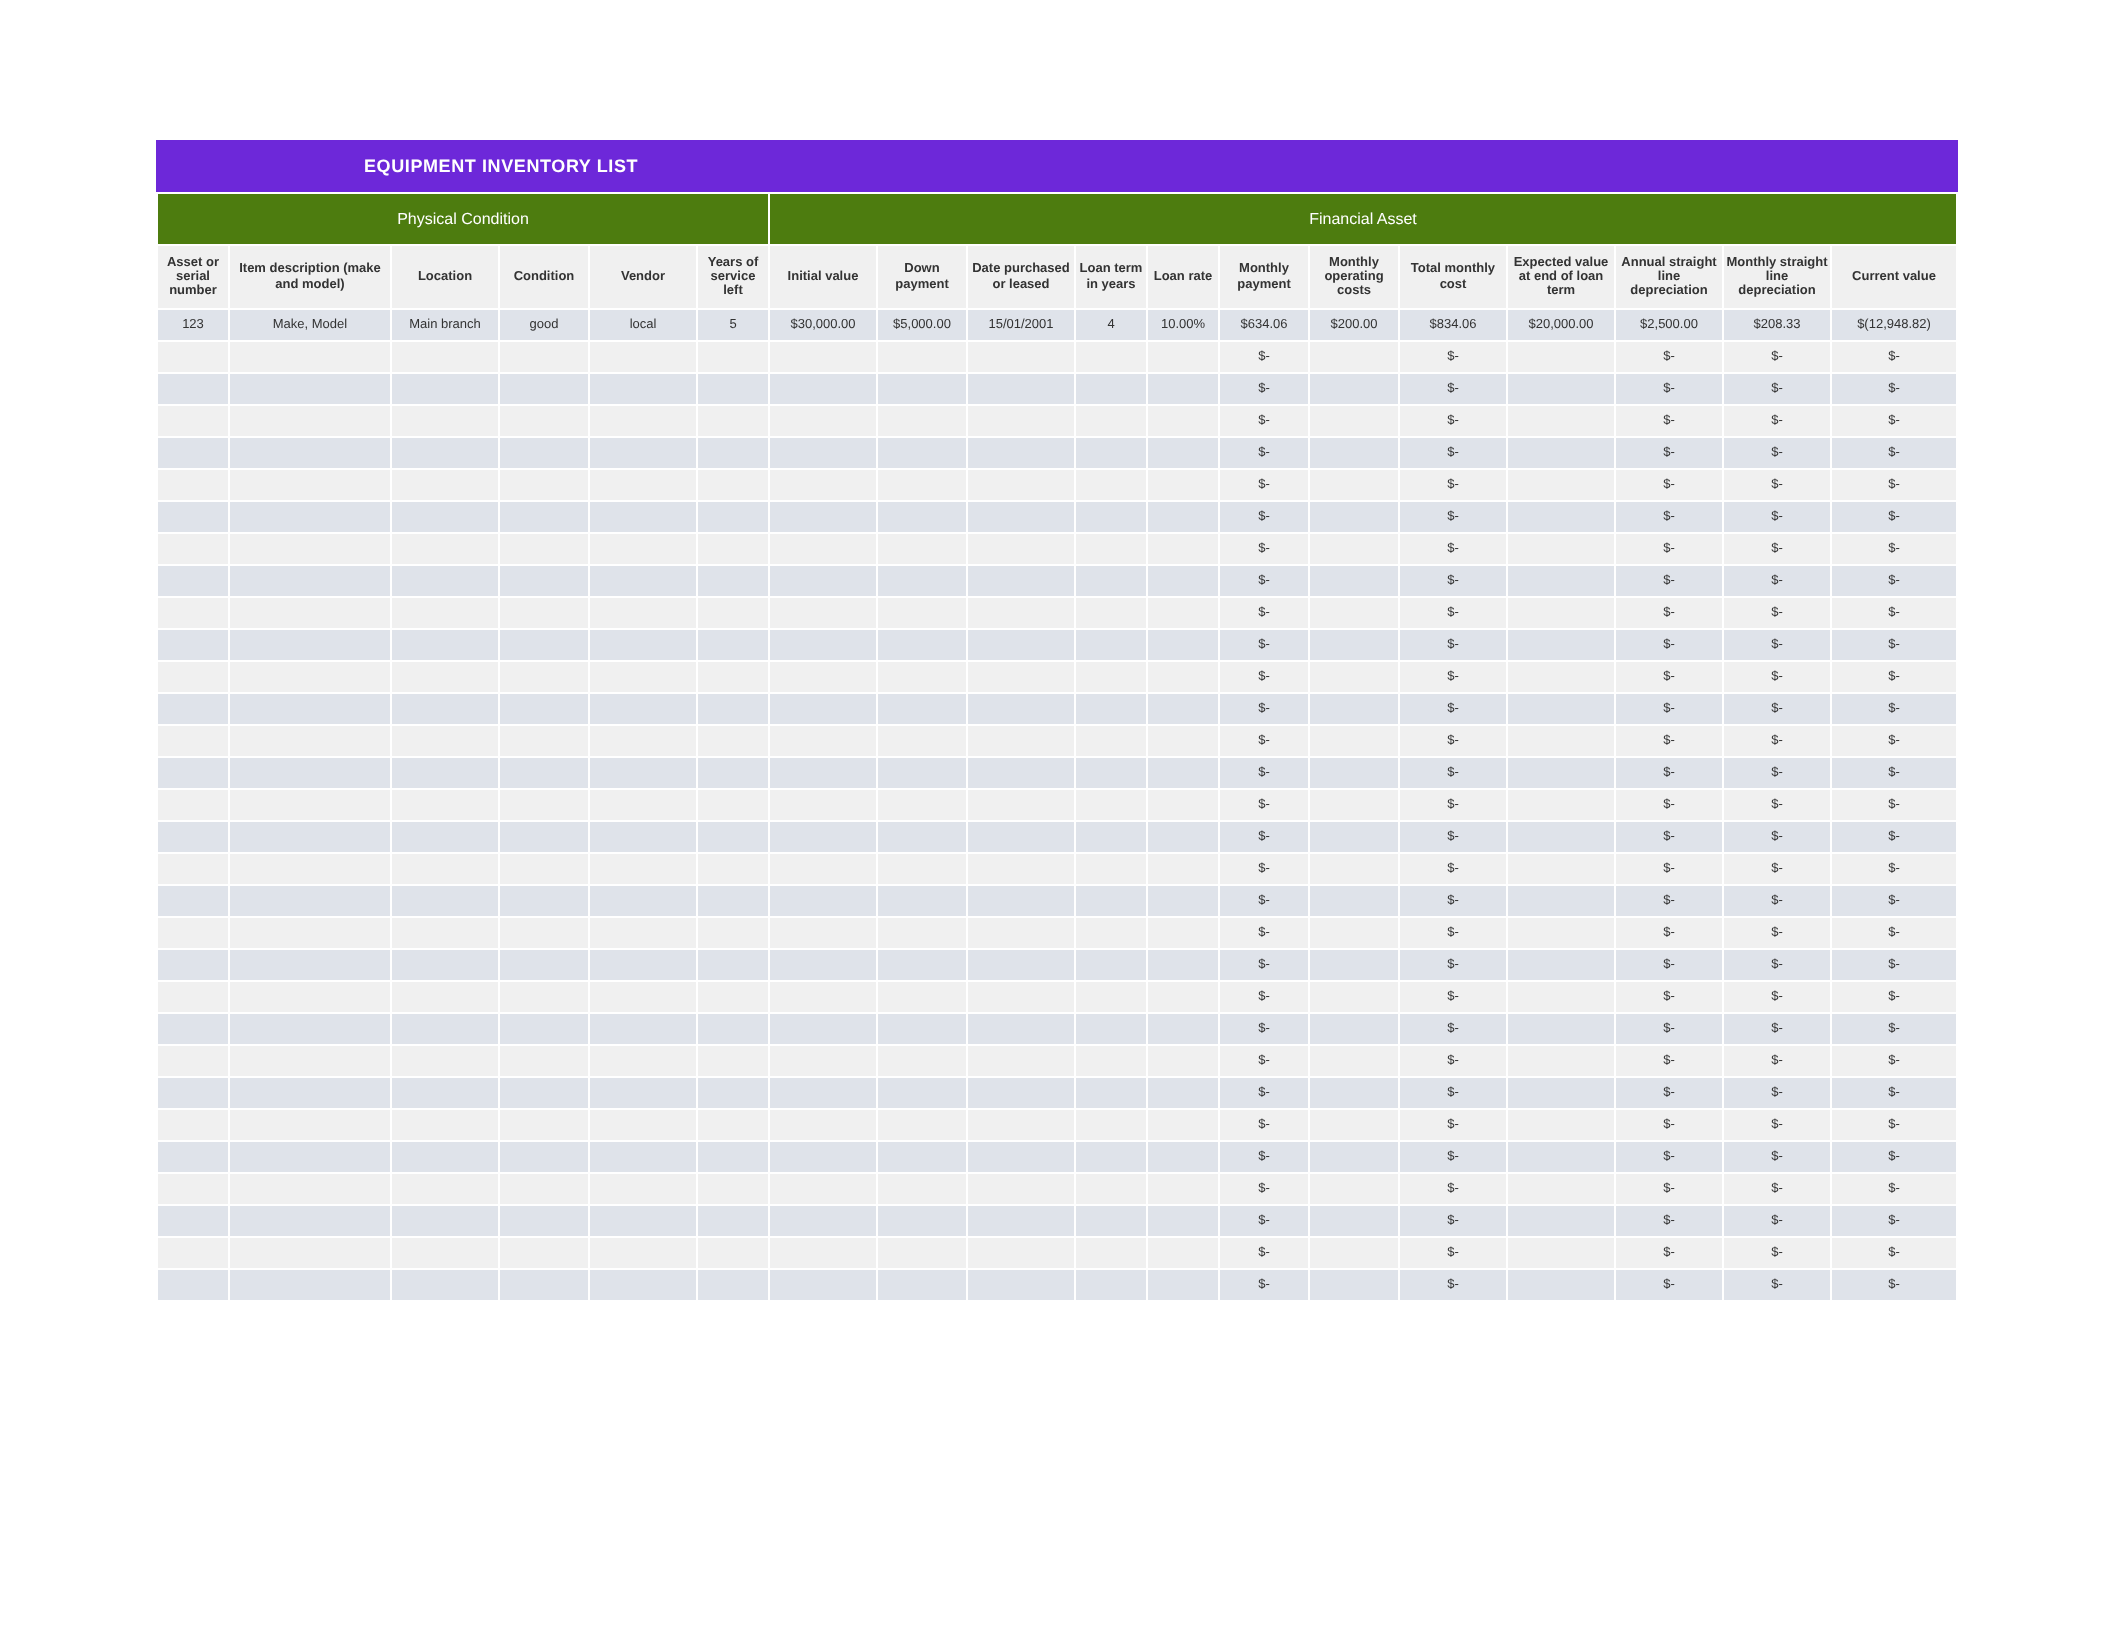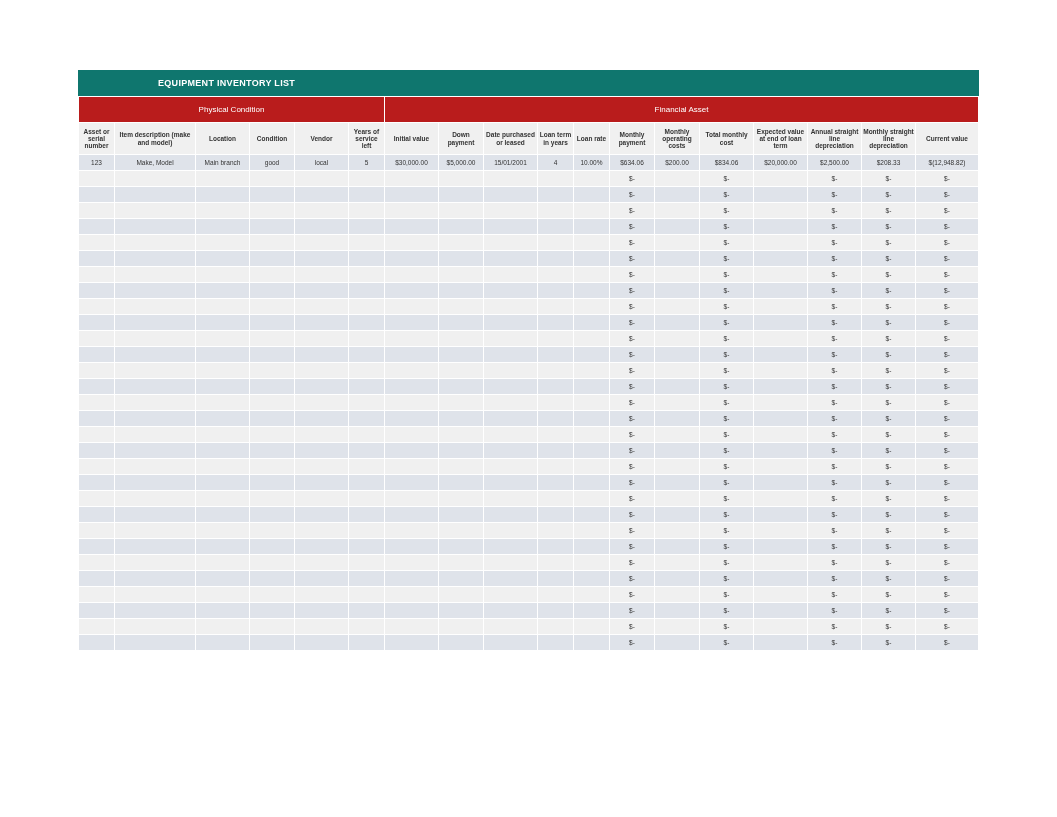--- a/index.html
+++ b/index.html
@@ -9,43 +9,43 @@
     background: #ffffff;
     font-family: Arial, sans-serif;
     font-size: 8px;
     color: #000;
     width: 1057px;
   }
   .page {
     padding: 70px 78px 40px 78px;
   }
   .title-bar {
-    background: #0f766e;
+    background: #6d28d9;
     color: #fff;
     font-weight: bold;
     font-size: 9px;
-    padding: 8px 0 8px 80px;
+    padding: 8px 0 8px 104px;
     letter-spacing: 0.3px;
   }
   table {
     border-collapse: collapse;
     width: 100%;
     table-layout: fixed;
   }
   th, td {
     border: 1px solid #fff;
     padding: 1px 2px;
     text-align: center;
     vertical-align: middle;
     font-size: 7px;
     overflow: hidden;
     white-space: nowrap;
   }
   .group-header th {
-    background: #b91c1c;
+    background: #4d7c0f;
     color: #fff;
     font-weight: normal;
     font-size: 8px;
     height: 26px;
   }
   .col-header th {
     background: #f0f0f0;
     color: #333;
     font-weight: bold;
     font-size: 6.5px;

